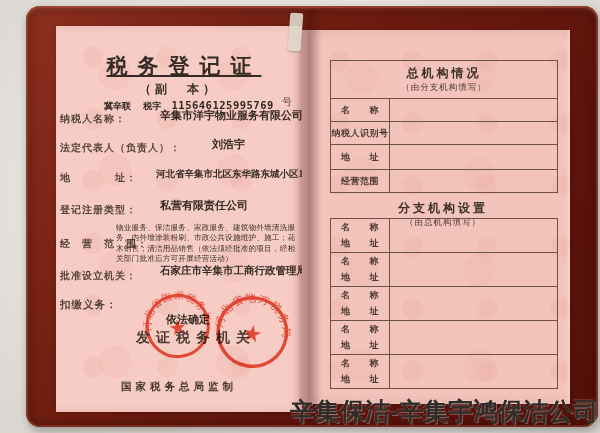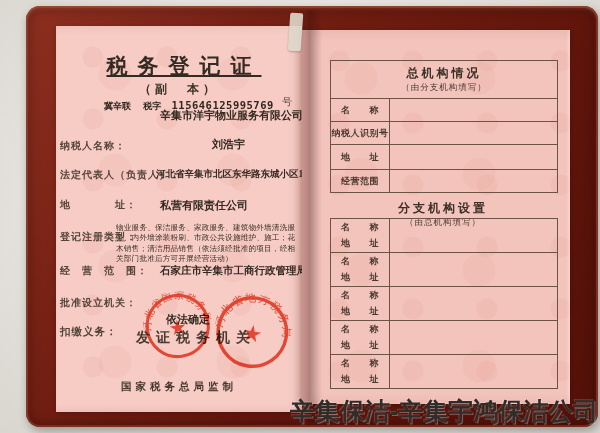--- a/index.html
+++ b/index.html
@@ -51,21 +51,21 @@
     left:0;top:26px;width:100%;text-align:center;
     font-size:21px;font-weight:bold;letter-spacing:10px;text-indent:10px;color:#332a23;text-decoration:underline;
   }
   .subtitle{
     left:0;top:55px;width:100%;text-align:center;
     font-size:12px;letter-spacing:4px;color:#3a2f27;font-weight:bold;
   }
   .serial{left:48px;top:73px;font-size:9px;font-weight:bold;color:#30271f;}
   .serial .num{font-family:"DejaVu Sans Mono",monospace;font-size:10.5px;letter-spacing:.5px;}
   .serial-suffix{left:226px;top:69px;font-size:10px;color:#4a3a30;}
-  .f-label{font-size:10px;color:#55443a;letter-spacing:1px;font-weight:600;margin-top:27px;}
+  .f-label{font-size:10px;color:#55443a;letter-spacing:1px;font-weight:600;}
   .f-value{font-size:11px;font-weight:bold;color:#342a22;margin-left:44px;}
   .scope-value{
     white-space:normal;font-size:7.6px;line-height:1.38;letter-spacing:.2px;
     width:184px;font-weight:normal;color:#3a2f26;
   }
   .issuer{letter-spacing:6px;font-size:14px;color:#4a3a31;font-weight:600;z-index:1;}
   .dateline{font-size:11.5px;letter-spacing:2px;color:#3a2f26;font-weight:bold;}
   .imprint{left:0;top:354px;width:100%;text-align:center;font-size:10.5px;letter-spacing:4px;color:#46372d;font-weight:600;}
   .stamp{position:absolute;mix-blend-mode:multiply;opacity:.88;z-index:2;}
   

